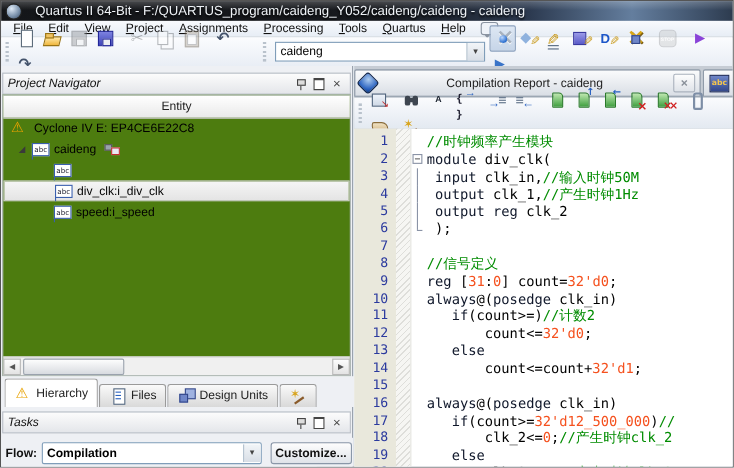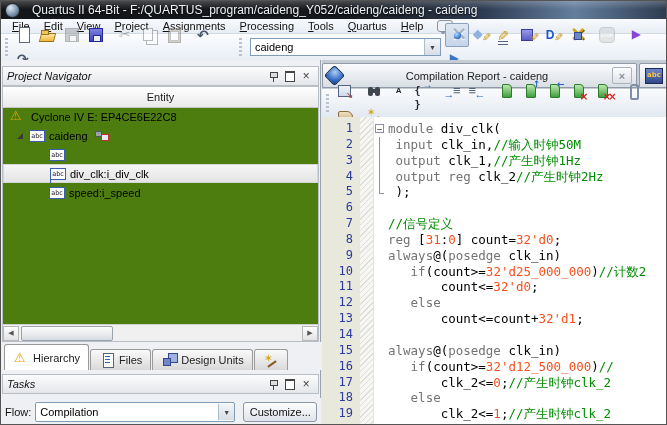--- a/index.html
+++ b/index.html
@@ -118,21 +118,21 @@
   
   #btabs{position:absolute;left:0;top:282px;width:372px;height:28px;background:#eef0f4;display:flex;align-items:flex-end;padding-left:3px;box-sizing:border-box;}
   .btab{height:21px;margin-top:4px;padding:0 8px;display:flex;align-items:center;gap:4px;background:linear-gradient(#fafafa,#d9d9d9);
     border:1px solid #9a9a9a;border-bottom:none;border-radius:3px 3px 0 0;color:#222;margin-right:1px;box-sizing:border-box;}
   .btab.active{background:#fff;height:26px;}
   .btab .icn{width:16px;height:16px;}
   #tabscroll{position:absolute;right:2px;bottom:2px;display:flex;}
   .tscroll-btn{width:15px;height:22px;display:flex;align-items:center;justify-content:center;background:linear-gradient(#fdfdfd,#e3e3e3);border:1px solid #b0b0b0;box-sizing:border-box;}
   
   #tasks-title{top:314px;}
-  #flow-row{position:absolute;left:0;top:338px;width:320px;height:28px;display:flex;align-items:center;background:#eef0f4;}
+  #flow-row{position:absolute;left:0;top:338px;width:320px;height:28px;display:flex;align-items:center;background:#eef0f4;font-weight:bold;}
   #flow-label{margin:0 4px 0 4px;color:#111;}
   #flow-combo{width:200px;height:20px;border-radius:2px;}
   #customize-btn{margin-left:8px;width:74px;height:20px;display:flex;align-items:center;justify-content:center;color:#111;
     background:linear-gradient(#fdfdfd,#dfe3e9);border:1px solid #8a97a8;border-radius:3px;box-sizing:border-box;}
   
   #right{position:absolute;left:321px;top:0;width:346px;height:366px;background:#c6ccd4;}
   #report-bar{position:absolute;left:0;top:3px;width:315px;height:25px;display:flex;align-items:center;padding:0 4px;box-sizing:border-box;
     background:linear-gradient(#fafbfc,#d9dee5);border:1px solid #8f9aa8;border-radius:2px 2px 0 0;}
   #report-bar .rtitle{flex:1;text-align:center;color:#222;}
   .rpt-ic{width:13px;height:13px;transform:rotate(45deg);border-radius:3px;background:radial-gradient(circle at 35% 30%,#aecdf0,#2a62c0 70%,#143a7a);border:1px solid #10264e;}
@@ -149,21 +149,21 @@
   .gnum{height:15.85px;line-height:15.85px;text-align:right;padding-right:7px;font:12px/15.85px "DejaVu Sans Mono",monospace;color:#2b3a9e;}
   #hatch{width:13px;background:repeating-linear-gradient(135deg,#dededa 0 1px,#f6f6f3 1px 4px);border-right:1px solid #e4e4de;}
   #code{flex:1;padding-top:4px;overflow:hidden;font:12.5px/15.85px "DejaVu Sans Mono",monospace;color:#000;}
   .cl{height:15.85px;white-space:pre;display:flex;}
   .fold{width:14px;flex:0 0 14px;position:relative;}
   .f-line::before{content:"";position:absolute;left:5px;top:0;bottom:0;border-left:1px solid #8a93a6;}
   .f-end::before{content:"";position:absolute;left:5px;top:0;height:55%;border-left:1px solid #8a93a6;}
   .f-end::after{content:"";position:absolute;left:5px;top:55%;width:5px;border-top:1px solid #8a93a6;}
   .f-box::before{content:"\2212";position:absolute;left:1px;top:3px;width:9px;height:9px;border:1px solid #8a93a6;background:#fff;
     font:9px/8px "DejaVu Sans Mono",monospace;text-align:center;color:#333;box-sizing:border-box;}
-  .s-k{color:#737373;}
+  .s-k{color:#0f172a;}
   .s-c{color:#008c00;}
   .s-n{color:#f5511e;}
   .s-p{color:#000;}
 </style>
 </head>
 <body>
 
 <div id="app">
 
   <div id="titlebar">
@@ -376,30 +376,31 @@
             <div class="gnum">14</div>
             <div class="gnum">15</div>
             <div class="gnum">16</div>
             <div class="gnum">17</div>
             <div class="gnum">18</div>
             <div class="gnum">19</div>
             <div class="gnum">20</div>
           </div>
         <div id="hatch"></div>
         <div id="code">
+            <div class="cl"><span class="fold"></span><span class="s-c">//时钟频率产生模块</span></div>
             <div class="cl"><span class="fold f-box"></span><span class="s-k">module</span><span class="s-p"> div_clk(</span></div>
             <div class="cl"><span class="fold f-line"></span><span class="s-p"> </span><span class="s-k">input</span><span class="s-p"> clk_in,</span><span class="s-c">//输入时钟50M</span></div>
             <div class="cl"><span class="fold f-line"></span><span class="s-p"> </span><span class="s-k">output</span><span class="s-p"> clk_1,</span><span class="s-c">//产生时钟1Hz</span></div>
-            <div class="cl"><span class="fold f-line"></span><span class="s-p"> </span><span class="s-k">output</span><span class="s-p"> </span><span class="s-k">reg</span><span class="s-p"> clk_2</span><span class="s-c">//产生时钟2Hz</span></div>
+            <div class="cl"><span class="fold f-line"></span><span class="s-p"> </span><span class="s-k">output</span><span class="s-p"> </span><span class="s-k">reg</span><span class="s-p"> clk_2</span></div>
             <div class="cl"><span class="fold f-end"></span><span class="s-p"> );</span></div>
             <div class="cl"><span class="fold"></span></div>
             <div class="cl"><span class="fold"></span><span class="s-c">//信号定义</span></div>
             <div class="cl"><span class="fold"></span><span class="s-k">reg</span><span class="s-p"> [</span><span class="s-n">31</span><span class="s-p">:</span><span class="s-n">0</span><span class="s-p">] count=</span><span class="s-n">32'd0</span><span class="s-p">;</span></div>
             <div class="cl"><span class="fold"></span><span class="s-k">always</span><span class="s-p">@(</span><span class="s-k">posedge</span><span class="s-p"> clk_in)</span></div>
-            <div class="cl"><span class="fold"></span><span class="s-p">   </span><span class="s-k">if</span><span class="s-p">(count&gt;=</span><span class="s-n">32'd25_000_000</span><span class="s-p">)</span><span class="s-c">//计数2</span></div>
+            <div class="cl"><span class="fold"></span><span class="s-p">   </span><span class="s-k">if</span><span class="s-p">(count&gt;=</span><span class="s-p">)</span><span class="s-c">//计数2</span></div>
             <div class="cl"><span class="fold"></span><span class="s-p">       count&lt;=</span><span class="s-n">32'd0</span><span class="s-p">;</span></div>
             <div class="cl"><span class="fold"></span><span class="s-p">   </span><span class="s-k">else</span></div>
             <div class="cl"><span class="fold"></span><span class="s-p">       count&lt;=count+</span><span class="s-n">32'd1</span><span class="s-p">;</span></div>
             <div class="cl"><span class="fold"></span></div>
             <div class="cl"><span class="fold"></span><span class="s-k">always</span><span class="s-p">@(</span><span class="s-k">posedge</span><span class="s-p"> clk_in)</span></div>
             <div class="cl"><span class="fold"></span><span class="s-p">   </span><span class="s-k">if</span><span class="s-p">(count&gt;=</span><span class="s-n">32'd12_500_000</span><span class="s-p">)</span><span class="s-c">//</span></div>
             <div class="cl"><span class="fold"></span><span class="s-p">       clk_2&lt;=</span><span class="s-n">0</span><span class="s-p">;</span><span class="s-c">//产生时钟clk_2</span></div>
             <div class="cl"><span class="fold"></span><span class="s-p">   </span><span class="s-k">else</span></div>
             <div class="cl"><span class="fold"></span><span class="s-p">       clk_2&lt;=</span><span class="s-n">1</span><span class="s-p">;</span><span class="s-c">//产生时钟clk_2</span></div>
           </div>

